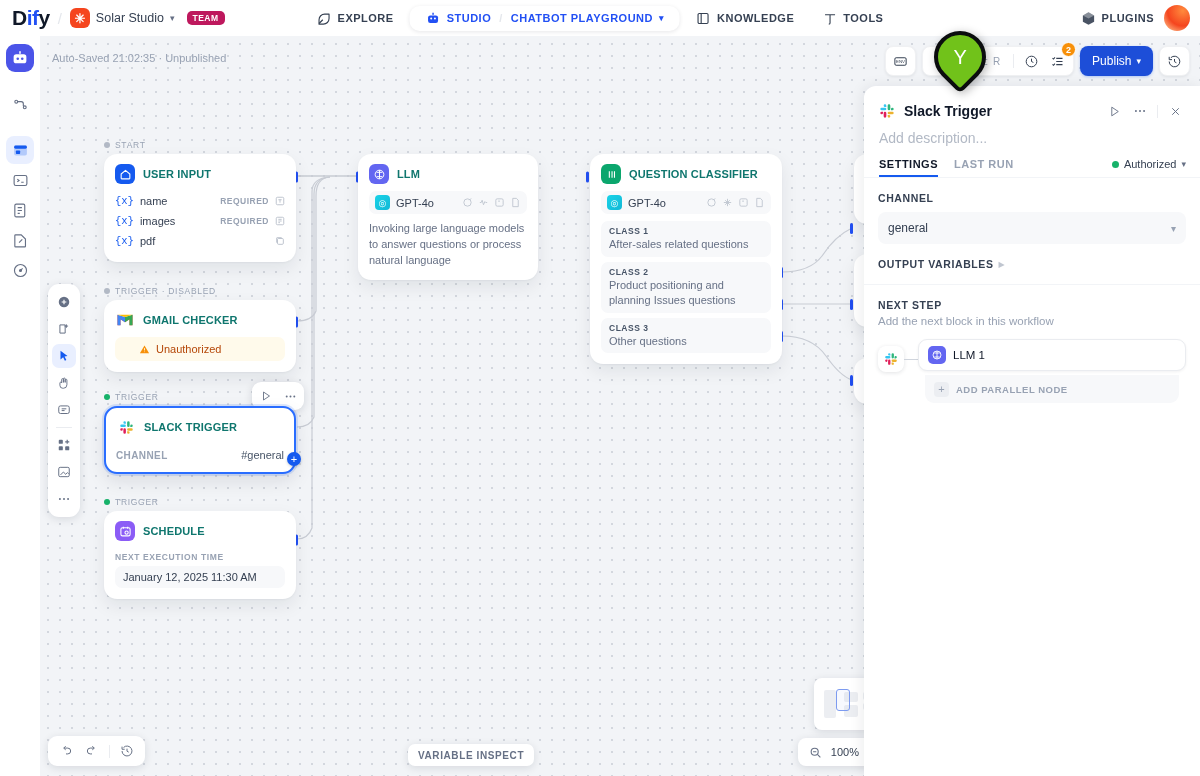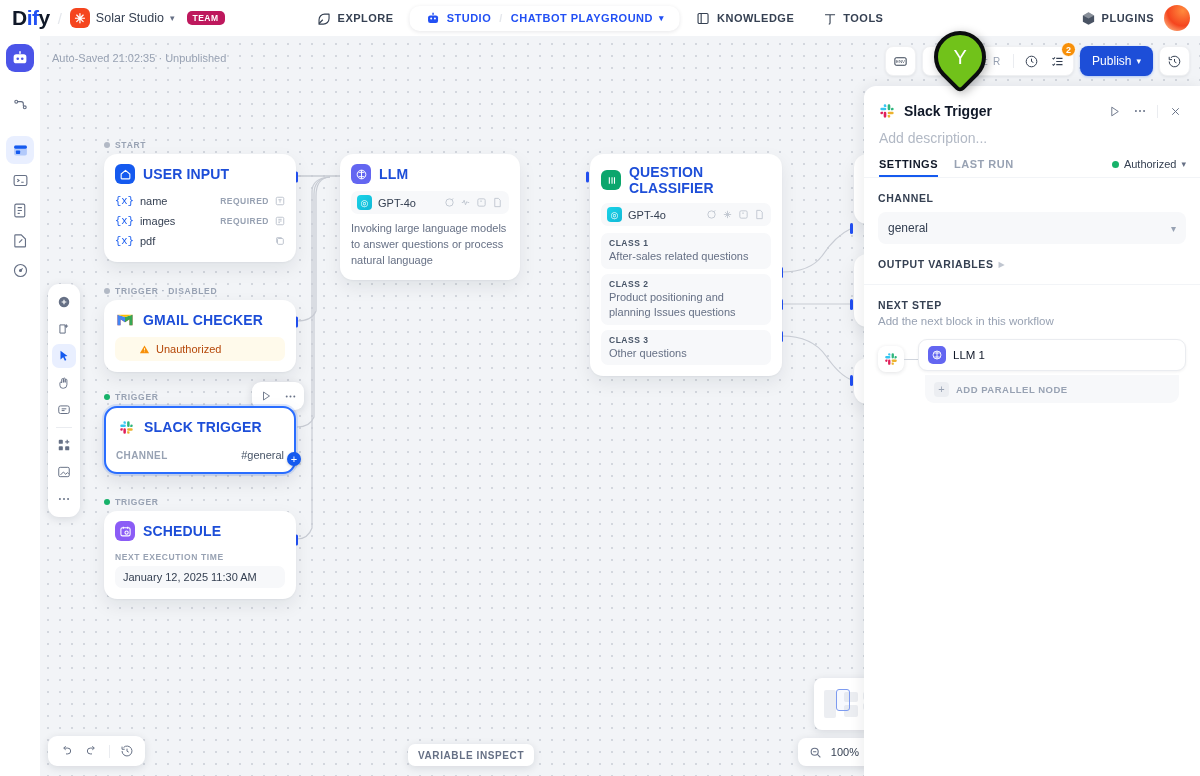--- a/index.html
+++ b/index.html
@@ -115,24 +115,24 @@
   .edges { position:absolute; inset:0; width:1160px; height:740px; pointer-events:none; }
 
   .node {
     position:absolute; background:#fff; border-radius:13px;
     box-shadow:0 1px 2px rgba(16,24,40,.04), 0 7px 18px rgba(16,24,40,.08);
     border:1px solid rgba(255,255,255,.9);
   }
   .node.selected { border:2px solid #296dff; box-shadow:0 0 0 2px rgba(21,90,239,.14), 0 7px 18px rgba(16,24,40,.10); }
   .node-title { display:flex; align-items:center; gap:8px; padding:9px 10px 7px 10px; }
   .node-ico { width:20px;height:20px;border-radius:6px;display:flex;align-items:center;justify-content:center;flex:0 0 auto; }
-  .node-name { font-size:14px; font-weight:700; color:#1d4ed8; letter-spacing:.15px; }
+  .node-name { font-size:11px; font-weight:700; color:#0f766e; letter-spacing:.15px; }
   .node-body { padding:0 10px 10px 10px; }
 
-  .grouplbl { position:absolute; font-size:8.5px; font-weight:700; letter-spacing:.7px; color:#98a2b3; display:flex;align-items:center;gap:5px;}
+  .grouplbl { position:absolute; font-size:8.5px; font-weight:400; letter-spacing:.7px; color:#98a2b3; display:flex;align-items:center;gap:5px;}
   .gdot { width:6px;height:6px;border-radius:50%; }
 
   .var-row { display:flex;align-items:center; padding:4px 0; font-size:11px; color:#354052; }
   .var-x { color:#155aef; font-size:10.5px; margin-right:6px; font-family:"Liberation Mono", monospace; }
   .var-req { margin-left:auto; font-size:8.5px; letter-spacing:.5px; color:#98a2b3; font-weight:600; }
   .var-icn { margin-left:6px; color:#b2b9c5; display:flex; }
 
   .model-chip {
     display:flex;align-items:center;gap:6px;background:#f7f8fa;border-radius:7px;padding:4px 6px;
     font-size:11px;color:#354052;
@@ -600,21 +600,21 @@
             </svg>
         </div>
         <span class="node-name">SCHEDULE</span>
       </div>
       <div class="node-body">
         <div class="sub-lbl">NEXT EXECUTION TIME</div>
         <div class="value-box">January 12, 2025 11:30 AM</div>
       </div>
     </div>
 
-    <div class="node" style="left:300px; top:118px; width:180px;">
+    <div class="node" style="left:318px; top:118px; width:180px;">
       <div class="node-title">
         <div class="node-ico" style="background:#6366f1">
           <svg width="13" height="13" viewBox="0 0 24 24" fill="none" stroke="#fff" stroke-width="1.8">
               <circle cx="12" cy="12" r="8"></circle>
               <path d="M12 4v16M6.5 8h11M6.5 16h11"></path>
             </svg>
         </div>
         <span class="node-name">LLM</span>
       </div>
       <div class="node-body">

